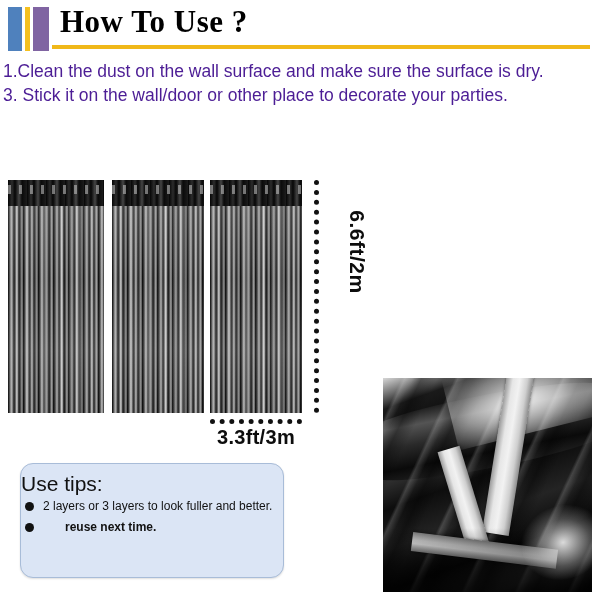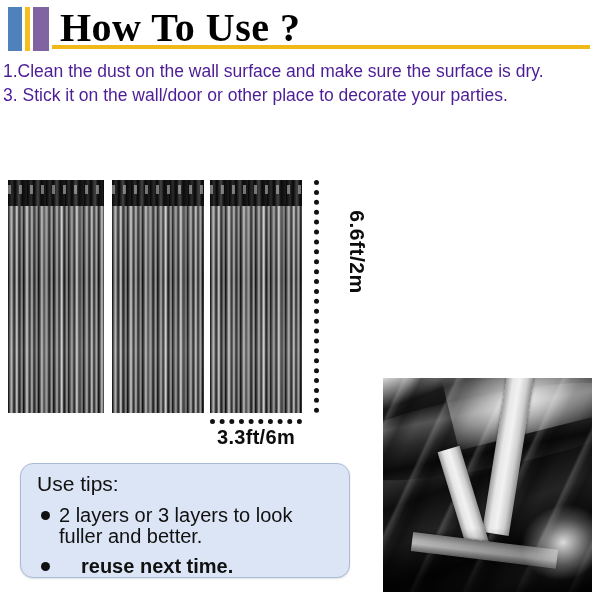--- a/index.html
+++ b/index.html
@@ -32,21 +32,21 @@
   .bar-blue   { left: 0px;  width: 14px; background: #4f81bd; }
   .bar-yellow { left: 17px; width: 5px;  background: #f5c01f; }
   .bar-purple { left: 25px; width: 16px; background: #8064a2; }
 
   #page-title {
     position: absolute;
     left: 60px;
     top: 4px;
     font-family: "Liberation Serif", serif;
     font-weight: bold;
-    font-size: 40px;
+    font-size: 31px;
     letter-spacing: 0.5px;
     color: #000000;
     white-space: nowrap;
   }
   #title-rule {
     position: absolute;
     left: 52px;
     top: 45px;
     width: 538px;
     height: 4px;
@@ -171,42 +171,41 @@
     letter-spacing: 0.3px;
     color: #0d0d0d;
     white-space: nowrap;
   }
 
   
   #tips-box {
     position: absolute;
     left: 20px;
     top: 463px;
-    width: 330px;
+    width: 264px;
     height: 115px;
     background: #dbe5f5;
     border: 1px solid #a8bcd8;
     border-radius: 13px;
     box-shadow: 0 1px 2px rgba(0,0,0,0.13);
     box-sizing: border-box;
-    padding: 7px 9px 0 16px;
+    padding: 7px 9px 0 0;
   }
   #tips-title {
     font-size: 21px;
     line-height: 25px;
     color: #111111;
     white-space: nowrap;
   }
   .tip-item {
     display: flex;
     align-items: flex-start;
-    font-size: 20px;
+    font-size: 12px;
     line-height: 21px;
     color: #111111;
-    margin-top: 9px;
   }
   .tip-bullet {
     flex: 0 0 auto;
     width: 9px;
     height: 9px;
     border-radius: 50%;
     background: #111111;
     margin: 6px 9px 0 4px;
   }
   .tip-text { white-space: normal; }
@@ -327,21 +326,21 @@
   <div class="shine"></div>
   <div class="header-band">
     <div class="band-dots"></div>
   </div>
 </div>
 
 <div id="dim-vertical-line"></div>
 <div id="dim-vertical-label">6.6ft/2m</div>
 
 <div id="dim-horizontal-line"></div>
-<div id="dim-horizontal-label">3.3ft/6m</div>
+<div id="dim-horizontal-label">3.3ft/3m</div>
 
 <div id="tips-box">
   <div id="tips-title">Use tips:</div>
 
   <div class="tip-item">
     <span class="tip-bullet"></span>
     <span class="tip-text">2 layers or 3 layers to look fuller and better.</span>
   </div>
 
   <div class="tip-item">

